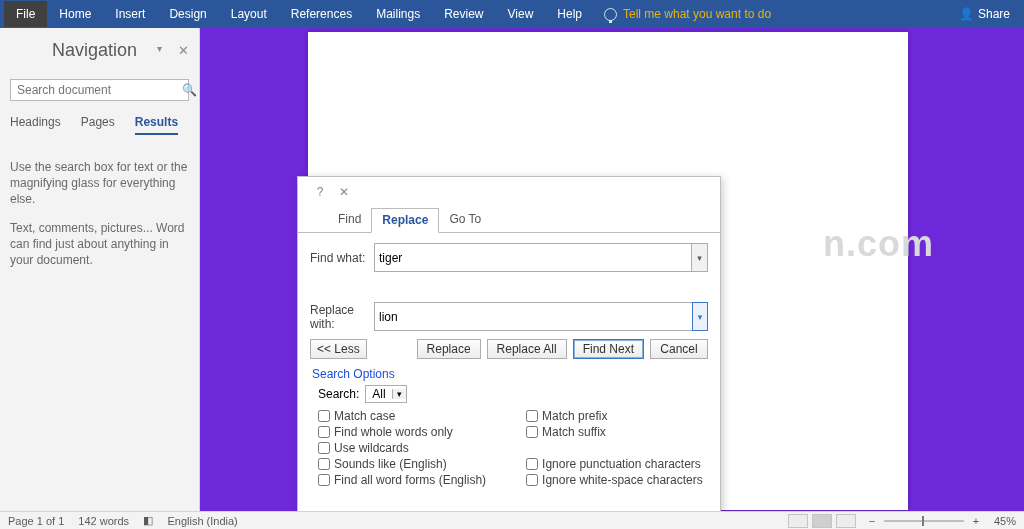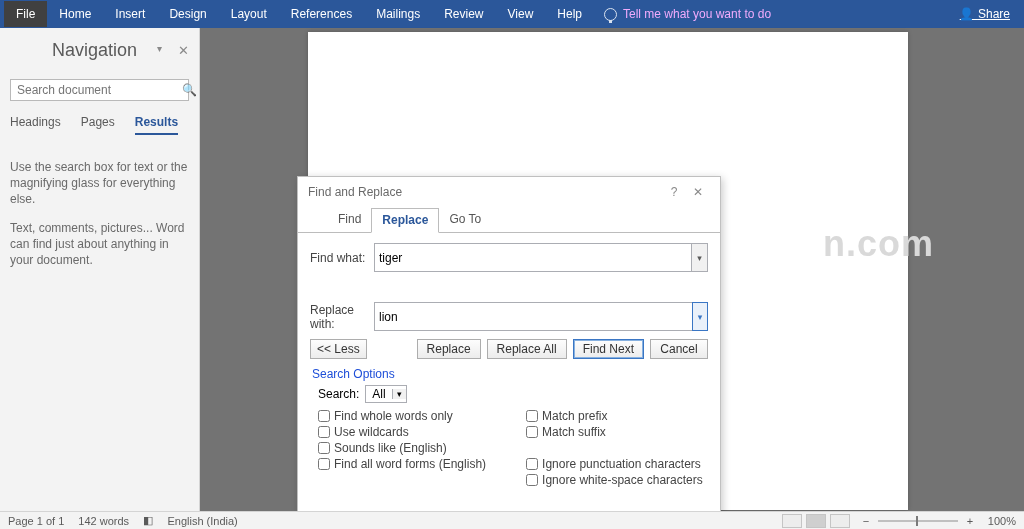--- a/index.html
+++ b/index.html
@@ -3,43 +3,43 @@
 <meta charset="utf-8">
 <style>
 * { box-sizing: border-box; margin: 0; padding: 0; font-family: "Segoe UI", Tahoma, sans-serif; }
 body { width: 1024px; height: 529px; background: #e6e6e6; overflow: hidden; position: relative; font-size: 12px; }
 
 
 .ribbon { background: #2b579a; height: 28px; display: flex; align-items: center; color: #fff; padding: 0 4px; }
 .ribbon-tabs { display: flex; gap: 0; }
 .ribbon-tab { padding: 6px 12px; cursor: pointer; font-size: 12px; }
 .ribbon-tab.file { background: #404040; }
-.ribbon-right { margin-left: auto; display: flex; align-items: flex-end; gap: 6px; padding-right: 10px; text-decoration: underline; }
-.tellme { display:flex; align-items:center; gap:6px; margin-left:10px; color:#f0abfc;}
+.ribbon-right { margin-left: auto; display: flex; align-items: flex-end; gap: 6px; padding-right: 10px; }
+.tellme { display:flex; align-items:center; gap:6px; margin-left:10px; color:#eab308;}
 .bulb { width:13px; height:13px; border:1px solid #d9e2ef; border-radius:50%; position:relative;}
 .bulb::after{content:"";position:absolute;left:4px;top:11px;width:3px;height:3px;background:#d9e2ef;}
 
 
 .nav-pane { position:absolute; left:0; top:28px; width:200px; height:483px; background:#f3f3f3; border-right:1px solid #d4d4d4; padding:12px 10px; }
 .nav-title { font-size:18px; color:#5a5a5a; display:flex; align-items:center;margin-left:42px; }
 .nav-title-tools { margin-left:auto; display:flex; gap:16px; color:#8a8a8a;}
 .nav-dd { font-size:10px; cursor:pointer;}
 .nav-x { font-size:13px; cursor:pointer;}
 .nav-search { margin-top:18px; display:flex; border:1px solid #b9b9b9; background:#fff; height:22px; align-items:center;}
 .nav-search input { flex:1; border:none; outline:none; padding:0 6px; font-size:12px;}
 .nav-search .mag { padding:0 4px; color:#555;}
 .nav-search .dd { padding:0 6px; color:#555; font-size:9px;}
 .nav-tabs { display:flex; gap:20px; margin-top:14px; font-size:12px; color:#5a5a5a;}
 .nav-tabs .tab { padding-bottom:4px; cursor:pointer;}
 .nav-tabs .tab.active { color:#2b579a; border-bottom:2px solid #2b579a; font-weight:600;}
 .nav-msg { margin-top:24px; color:#6a6a6a; font-size:12px; line-height:1.35;}
 .nav-msg p { margin-bottom:12px;}
 
 
-.doc-area { position:absolute; left:200px; top:28px; right:0; bottom:18px; background:#737373;}
+.doc-area { position:absolute; left:200px; top:28px; right:0; bottom:18px; background:#6d28d9;}
 .page { position:absolute; left:108px; top:4px; width:600px; height:478px; background:#fff; box-shadow:0 0 4px rgba(0,0,0,.25);}
 
 
 .wm { position:absolute; right:90px; top:195px; font-size:36px; color:#d9d9d9; font-weight:600; letter-spacing:1px;}
 
 
 .dialog { position:absolute; left:297px; top:176px; width:424px; background:#fff; border:1px solid #c0c0c0; box-shadow:2px 2px 8px rgba(0,0,0,.2);}
 .dlg-title { height:30px; display:flex; align-items:center; padding:0 10px; color:#6a6a6a; font-size:12px;}
 .dlg-title .ttext{ flex:1;}
 .dlg-title .hlp, .dlg-title .cls { width:24px; text-align:center; color:#8a8a8a; cursor:pointer;}
@@ -131,21 +131,20 @@
   </div>
 </div>
 
 <div class="doc-area">
   <div class="page"></div>
   <div class="wm">n.com</div>
 </div>
 
 <div class="dialog">
   <div class="dlg-title">
-    <span class="ttext">Find and Replace</span>
     <span class="hlp">?</span>
     <span class="cls">✕</span>
   </div>
   <div class="dlg-tabs">
     <div class="dlg-tab">Find</div>
     <div class="dlg-tab active">Replace</div>
     <div class="dlg-tab">Go To</div>
   </div>
   <div class="dlg-body">
     <div class="row">
@@ -174,20 +173,24 @@
     <div class="sect-lbl">Search Options</div>
     <div class="srch-row">
       <span>Search:</span>
       <div class="select-sm">
         <span>All</span>
           <div class="ar">▾</div>
       </div>
     </div>
     <div class="opts">
       <div class="col">
+        <label class="chk">
+            <input type="checkbox" style="">
+            <span>Match case</span>
+          </label>
         <label class="chk">
             <input type="checkbox" style="">
             <span>Find whole words only</span>
           </label>
         <label class="chk">
             <input type="checkbox" style="">
             <span>Use wildcards</span>
           </label>
         <label class="chk">
             <input type="checkbox" style="">
@@ -237,15 +240,15 @@
   <div class="grow"></div>
   <div class="viewbtns">
     <div class="vb"></div>
     <div class="vb active"></div>
     <div class="vb"></div>
   </div>
   <div class="zoom">
     <span class="zm-sign">−</span>
     <div class="zline"></div>
     <span class="zm-sign">+</span>
-    <span style="margin-left:6px">100%</span>
+    <span style="margin-left:6px">45%</span>
   </div>
 </div>
 
 </body></html>

